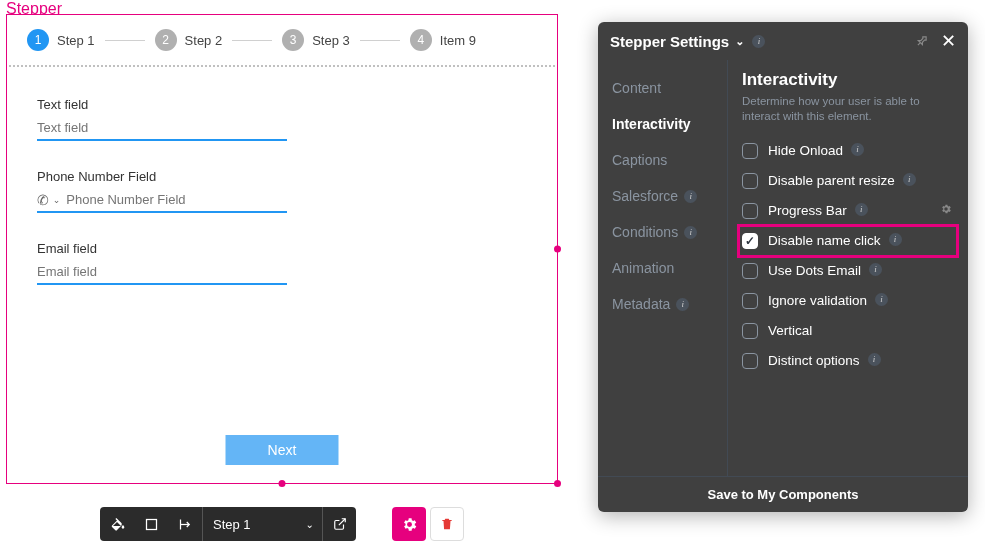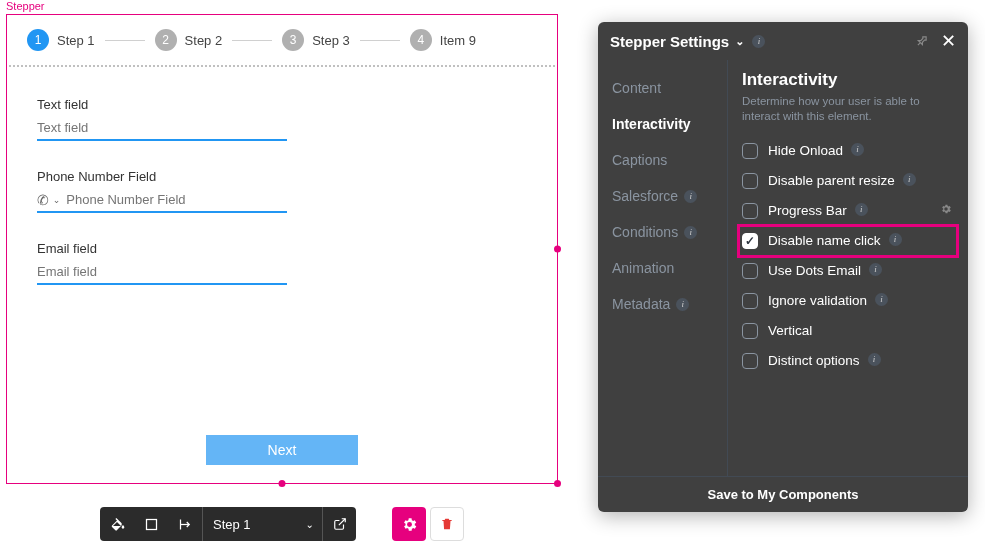--- a/index.html
+++ b/index.html
@@ -1,19 +1,19 @@
 <!DOCTYPE html>
 <html><head>
 <meta charset="utf-8">
 <style>
   * { box-sizing: border-box; margin: 0; padding: 0; font-family: -apple-system, BlinkMacSystemFont, "Segoe UI", sans-serif; }
   body { width: 985px; height: 551px; position: relative; background: #fff; }
 
   
-  .canvas-label { position: absolute; left: 6px; top: 0; font-size: 11px; color: #e6007e; }
+  .canvas-label { position: absolute; left: 6px; top: 0; font-size: 16px; color: #e6007e; }
   .stepper-box { position: absolute; left: 6px; top: 14px; width: 552px; height: 470px; border: 1px solid #e6007e; background: #fff; }
   .stepper-box .sel-handle { position: absolute; width: 7px; height: 7px; background: #e6007e; border-radius: 50%; }
   .handle-r { right: -4px; top: 50%; transform: translateY(-50%); }
   .handle-br { right: -4px; bottom: -4px; }
   .handle-b { left: 50%; bottom: -4px; transform: translateX(-50%); }
 
   
   .steps-row { display: flex; align-items: center; padding: 14px 20px 14px 20px; }
   .step-item { display: flex; align-items: center; }
   .step-circle { width: 22px; height: 22px; border-radius: 50%; background: #b0b0b0; color: #fff; font-size: 12px; display: flex; align-items: center; justify-content: center; margin-right: 8px; }
@@ -25,21 +25,21 @@
   
   .form-area { padding: 30px 30px; }
   .field { margin-bottom: 28px; max-width: 250px; }
   .field-label { font-size: 13px; color: #333; margin-bottom: 4px; display: block; }
   .field-input { width: 100%; border: none; border-bottom: 2px solid #2196f3; font-size: 13px; padding: 4px 0; color: #999; background: transparent; outline: none; }
   .phone-row { display: flex; align-items: center; border-bottom: 2px solid #2196f3; }
   .phone-icon { font-size: 14px; color: #666; margin-right: 4px; }
   .phone-chevron { font-size: 9px; color: #666; margin-right: 6px; }
   .phone-input { border: none; font-size: 13px; padding: 4px 0; color: #999; background: transparent; outline: none; flex: 1; }
 
-  .next-btn { position: absolute; left: 50%; transform: translateX(-50%); bottom: 18px; width: 152px; height: 30px; background: #64b5f6; color: #fff; border: none; font-size: 14px; cursor: pointer; }
+  .next-btn { position: absolute; left: 50%; transform: translateX(-50%); bottom: 18px; width: 113px; height: 30px; background: #64b5f6; color: #fff; border: none; font-size: 14px; cursor: pointer; }
 
   
   .toolbar { position: absolute; left: 100px; top: 507px; display: flex; align-items: center; background: #2b2b2b; border-radius: 4px; height: 34px; }
   .tb-icon { width: 34px; height: 34px; display: flex; align-items: center; justify-content: center; color: #fff; font-size: 14px; cursor: pointer; }
   .tb-select { display: flex; align-items: center; color: #fff; font-size: 13px; padding: 0 8px 0 10px; width: 120px; border-left: 1px solid #555; height: 100%; cursor: pointer; }
   .tb-select span:last-child { margin-left: auto; font-size: 10px; }
   .tb-gear { width: 34px; height: 34px; background: #e6007e; display: flex; align-items: center; justify-content: center; color: #fff; font-size: 16px; border-radius: 4px; margin-left: 4px; cursor: pointer; }
   .tb-trash { width: 34px; height: 34px; background: #fff; border: 1px solid #ddd; display: flex; align-items: center; justify-content: center; color: #e53935; font-size: 14px; border-radius: 4px; margin-left: 4px; cursor: pointer; }
 
   

